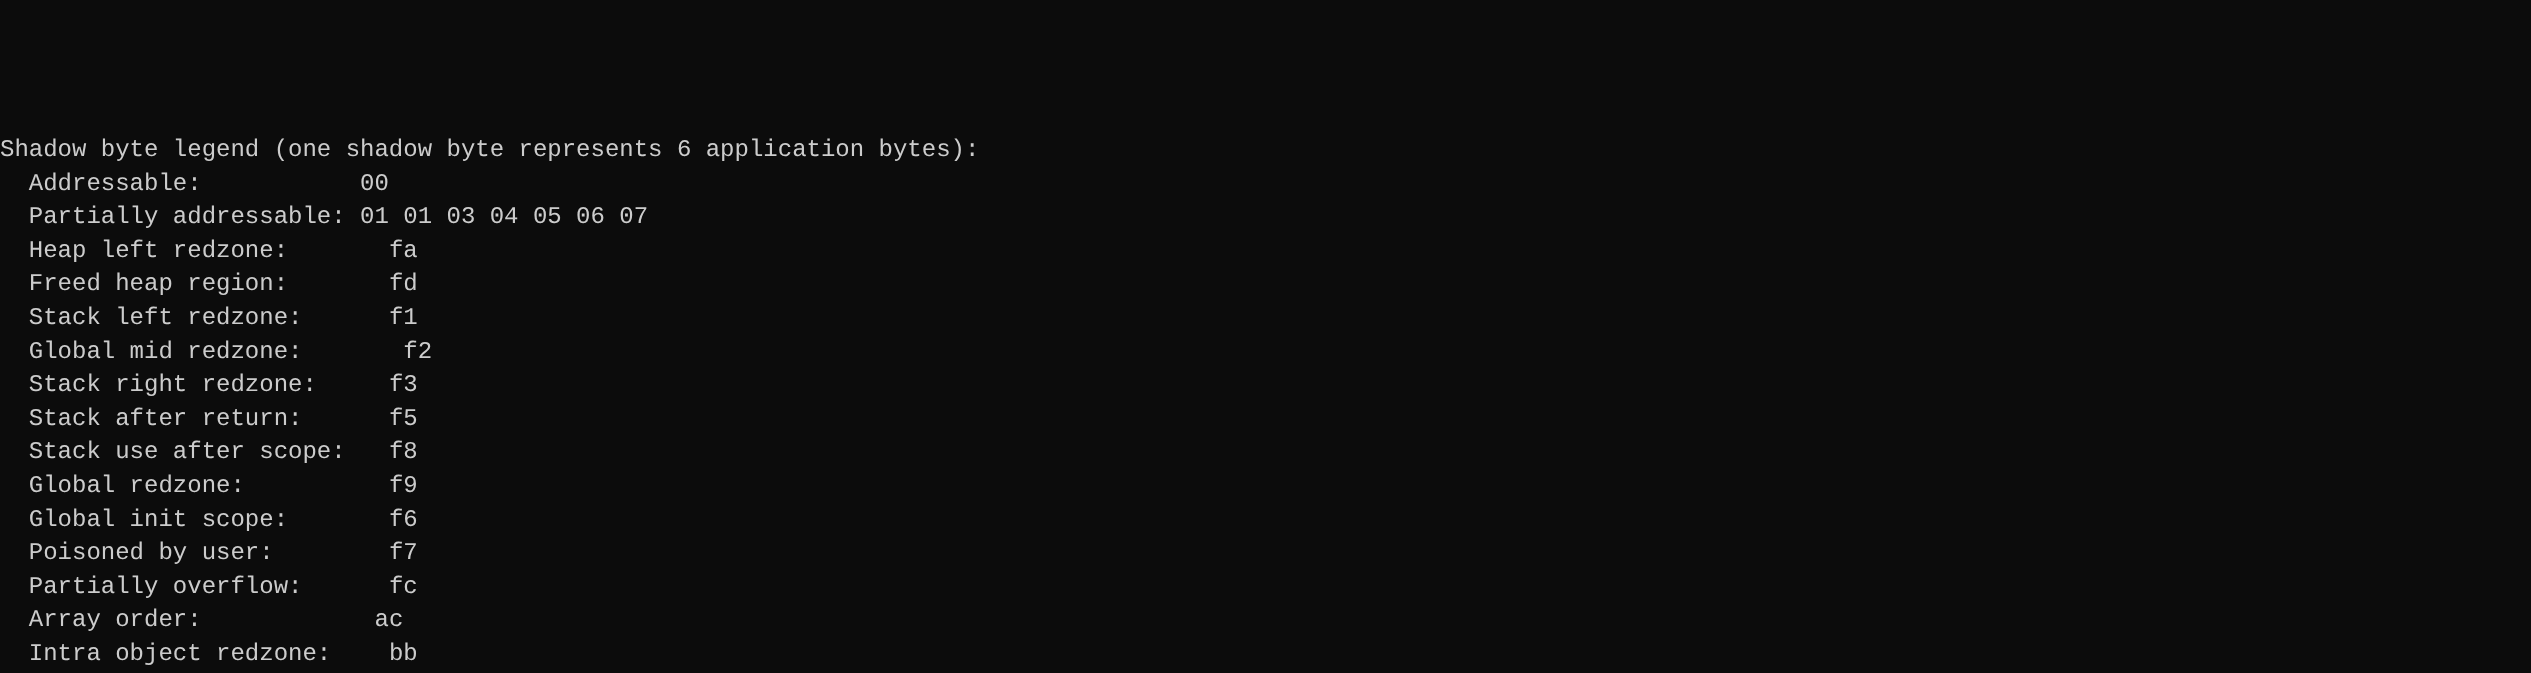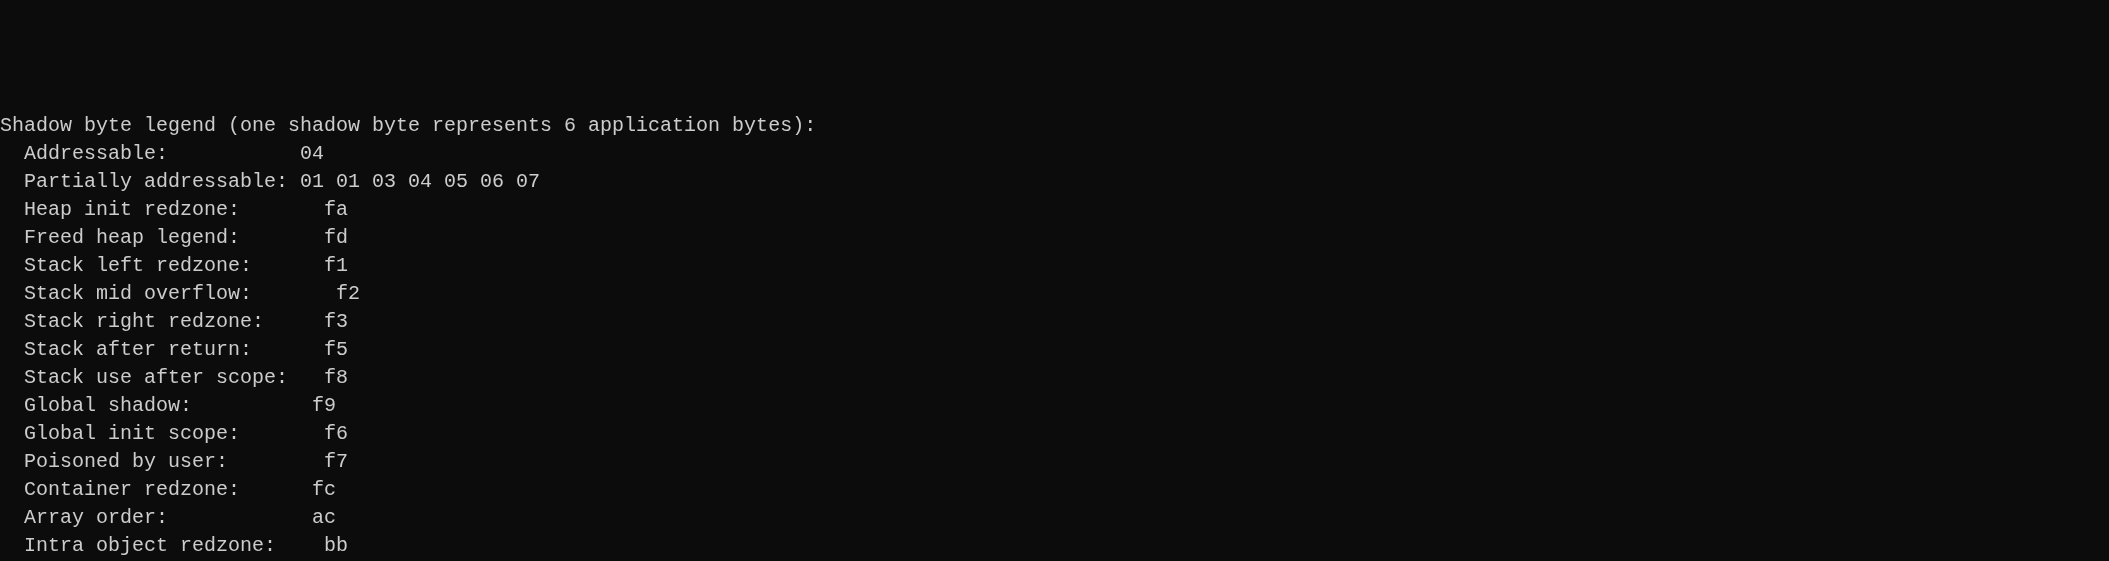--- a/index.html
+++ b/index.html
@@ -15,33 +15,33 @@
     .terminal-output {
       padding: 0;
     }
   </style>
 </head>
 <body>
 
 
 
 <div class="terminal-output"><span>Shadow byte legend (one shadow byte represents 6 application bytes):</span>
-<span><span>  Addressable:           </span><span>04</span></span>
+<span><span>  Addressable:           </span><span>00</span></span>
 <span><span>  Partially addressable: </span><span>01 01 03 04 05 06 07</span></span>
-<span><span>  Heap init redzone:       </span><span>fa</span></span>
-<span><span>  Freed heap legend:       </span><span>fd</span></span>
+<span><span>  Heap left redzone:       </span><span>fa</span></span>
+<span><span>  Freed heap region:       </span><span>fd</span></span>
 <span><span>  Stack left redzone:      </span><span>f1</span></span>
-<span><span>  Stack mid overflow:       </span><span>f2</span></span>
+<span><span>  Global mid redzone:       </span><span>f2</span></span>
 <span><span>  Stack right redzone:     </span><span>f3</span></span>
 <span><span>  Stack after return:      </span><span>f5</span></span>
 <span><span>  Stack use after scope:   </span><span>f8</span></span>
-<span><span>  Global shadow:          </span><span>f9</span></span>
+<span><span>  Global redzone:          </span><span>f9</span></span>
 <span><span>  Global init scope:       </span><span>f6</span></span>
 <span><span>  Poisoned by user:        </span><span>f7</span></span>
-<span><span>  Container redzone:      </span><span>fc</span></span>
+<span><span>  Partially overflow:      </span><span>fc</span></span>
 <span><span>  Array order:            </span><span>ac</span></span>
 <span><span>  Intra object redzone:    </span><span>bb</span></span>
 
 
 
 </div>
 
 
 
 

